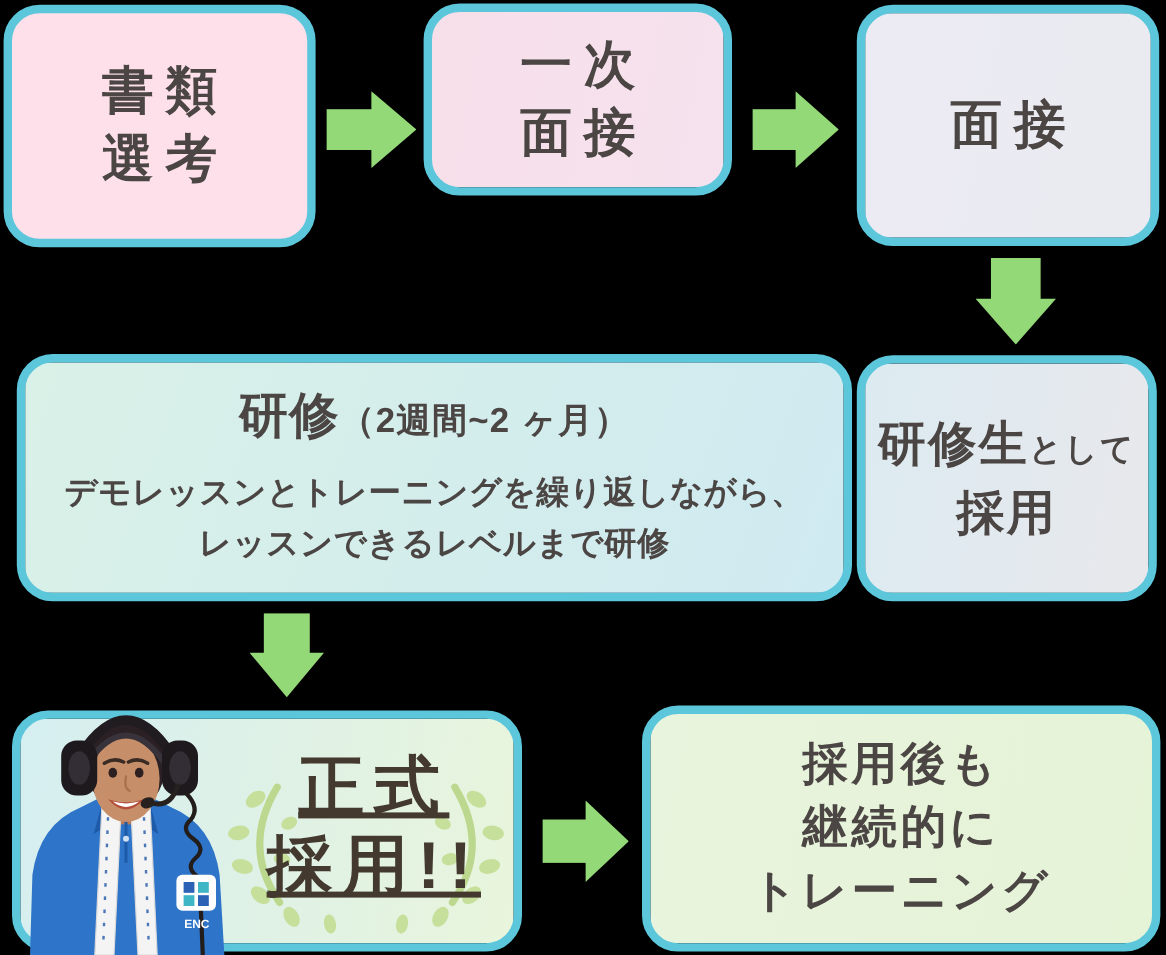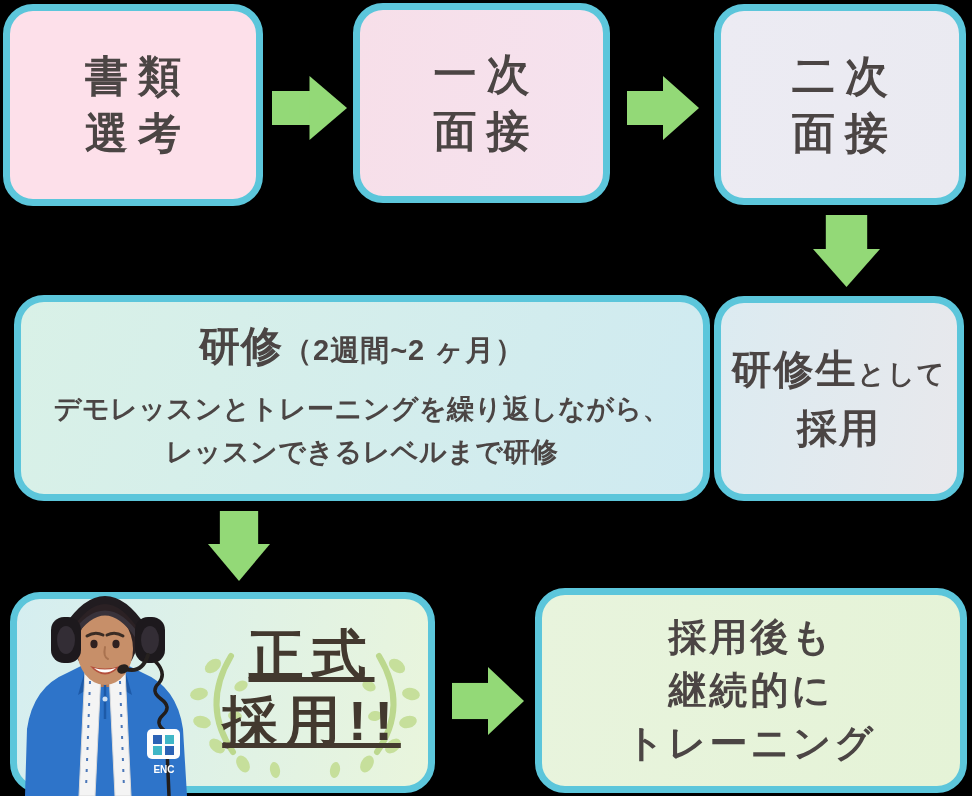--- a/index.html
+++ b/index.html
@@ -9,21 +9,21 @@
     font-family:"Liberation Sans","DejaVu Sans",sans-serif;
   }
   .box{
     position:absolute;box-sizing:border-box;
     border:7px solid var(--border-cyan,#5cc6db);
     border-radius:30px;
     display:flex;flex-direction:column;align-items:center;justify-content:center;
     text-align:center;color:var(--text-dark,#4b4544);font-weight:800;
   }
   #box-doc    {left:3px;  top:4px;  width:260px;height:202px;background:var(--box1-bg,#fde0ea);}
-  #box-first  {left:353px;top:3px;  width:257px;height:200px;background:linear-gradient(100deg,var(--box2-bg-left,#f7dfe9),var(--box2-bg-right,#f5e2ee));}
+  #box-first  {left:353px;top:3px;  width:257px;height:160px;background:linear-gradient(100deg,var(--box2-bg-left,#f7dfe9),var(--box2-bg-right,#f5e2ee));}
   #box-second {left:714px;top:4px;  width:252px;height:201px;background:linear-gradient(100deg,var(--box3-bg-left,#ecebf3),var(--box3-bg-right,#eaeaf1));}
   #box-trainee{left:714px;top:296px;width:250px;height:205px;background:linear-gradient(100deg,var(--box4-bg-left,#dcebf1),var(--box4-bg-right,#e8e8ec));}
   #box-train  {left:14px; top:295px;width:696px;height:206px;background:linear-gradient(110deg,var(--box5-bg-left,#d9f1e7),var(--box5-bg-right,#cfeaf1));}
   #box-hire   {left:10px; top:592px;width:425px;height:201px;background:linear-gradient(100deg,var(--box6-bg-left,#d5eef0),var(--box6-bg-right,#e9f5dc));}
   #box-cont   {left:535px;top:588px;width:432px;height:205px;background:linear-gradient(100deg,var(--box7-bg-left,#e8f4dd),var(--box7-bg-right,#e5f3d7));}
 
   .two-line span{display:block;font-size:43px;line-height:57px;letter-spacing:10px;text-indent:10px;}
   #box-trainee .row{font-size:40px;line-height:54px;letter-spacing:2px;}
   #box-trainee .small{font-size:27px;}
   #box-train .title{font-size:41px;line-height:48px;margin-bottom:14px;letter-spacing:1px;}
@@ -76,21 +76,20 @@
   <div class="arrow" id="arrow2">
     <svg viewBox="0 0 76 64" preserveAspectRatio="none">
         <g fill="currentColor">
           <rect x="0" y="15" width="40" height="34"></rect>
           <polygon points="38,0 76,32 38,64"></polygon>
         </g>
       </svg>
   </div>
 
   <div class="box two-line" id="box-second">
-    <span>二次</span>
     <span>面接</span>
   </div>
 
   <div class="arrow" id="arrow3">
     <svg viewBox="0 0 68 72" preserveAspectRatio="none">
         <g fill="currentColor">
           <rect x="13" y="0" width="42" height="38"></rect>
           <polygon points="0,34 34,72 68,34"></polygon>
         </g>
       </svg>

